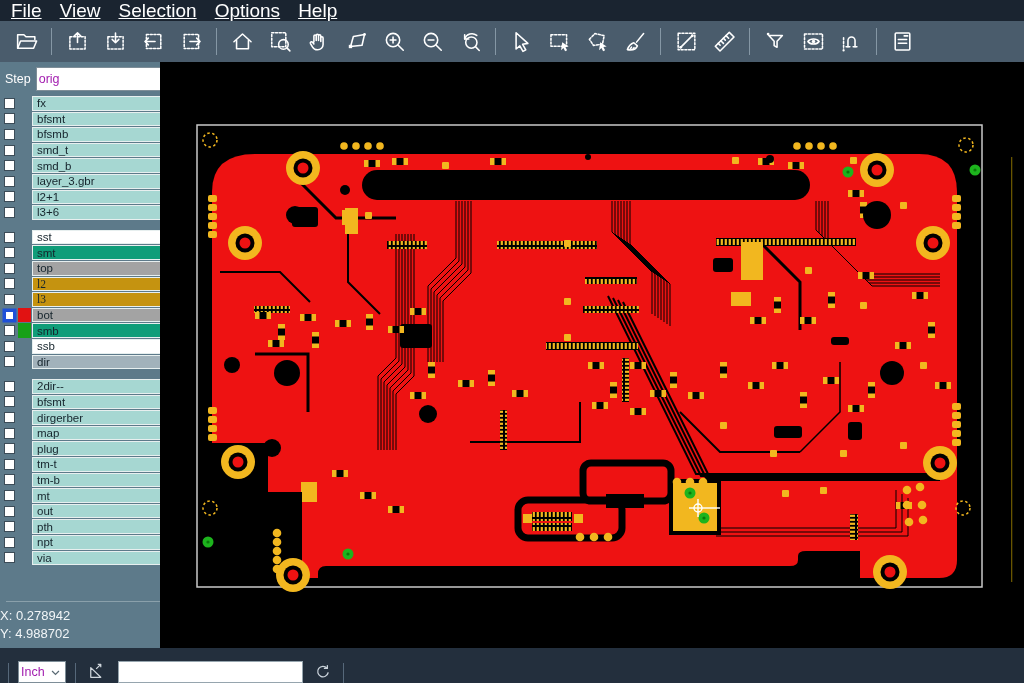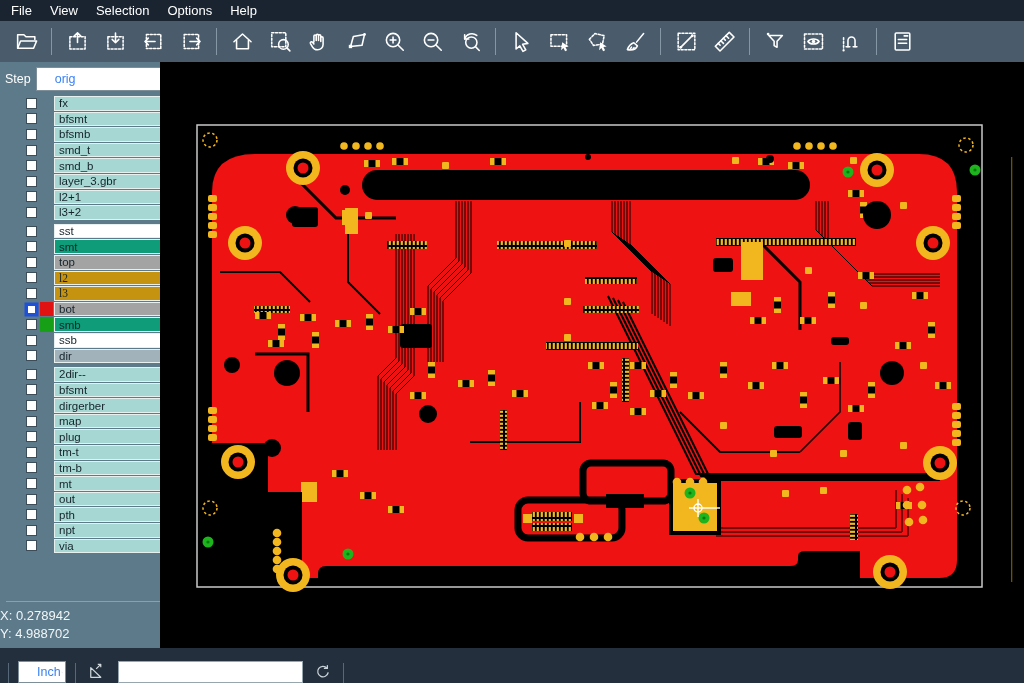--- a/index.html
+++ b/index.html
@@ -2,40 +2,40 @@
 <html><head>
 <meta charset="utf-8">
 <style>
   * { box-sizing: border-box; margin: 0; padding: 0; }
   html,body { width:1024px; height:683px; overflow:hidden; }
   body { position:relative; background:#000; font-family:"Liberation Sans",sans-serif; }
 
   
   .menubar { position:absolute; top:0; left:0; right:0; height:21px; background:#1a2430;
              display:flex; align-items:center; padding-left:2px; }
-  .menu-item { color:#fff; font-size:13px; padding:1px 9px; cursor:default; }
+  .menu-item { color:#fff; font-size:19px; padding:1px 9px; text-decoration:underline; cursor:default; }
 
   
   .toolbar { position:absolute; top:21px; left:0; right:0; height:41px; background:#4a5c6c;
              display:flex; align-items:center; padding-left:7px; color:#fff; }
   .tbtn { width:30px; height:30px; margin:0 4px; display:flex; align-items:center; justify-content:center; }
   .ticon svg { display:block; width:25px; height:25px; }
   .tsep { width:1px; height:27px; background:#8597a5; margin:0 6px; flex:none; }
 
   
   .sidebar { position:absolute; top:62px; left:0; width:190px; bottom:35px; background:#5d7a8a; }
   .step-row { display:flex; align-items:center; height:34px; padding:0 5px; gap:5px; }
   .step-label { color:#fff; font-size:12.5px; }
   .selectbox { flex:1; height:24px; background:#fff; border:1px solid #7e8e98; display:flex;
-               align-items:center; justify-content:space-between; font-size:12.5px; color:#3b82f6;
-               padding:0 2px 0 18px; }
+               align-items:center; justify-content:space-between; font-size:12.5px; color:#a21caf;
+               padding:0 2px 0 2px; }
   .selectbox svg { width:15px; height:15px; color:#5a6a74; }
 
   .layer-list { position:absolute; top:34px; left:0; right:0; }
-  .layer-group { margin-bottom:4px;padding-left:22px; }
+  .layer-group { margin-bottom:10px; }
   .layer-row { display:flex; align-items:center; height:14.6px; margin-bottom:1px; }
   .cb { flex:none; width:11px; height:11px; margin-left:4px; background:#fff;
         border:1.6px solid #3c4c58; }
   .cb.sel { border:2px solid #1e50d8; box-shadow:0 0 0 1.5px #1e50d8; }
   .swatch { flex:none; width:13px; height:14.6px; margin-left:3px; }
   .label-cell { flex:1; height:14.6px; margin-left:1px; margin-right:7px; font-size:11.5px;
                 color:#15242c; padding:0 3px 0 4px; line-height:14px; border:1px solid #e7efef;
                 display:flex; align-items:center; justify-content:space-between; overflow:hidden; }
   .row-teal  { background:#a6d7d2; } .row-white { background:#ffffff; }
   .row-green { background:#0f9d79; } .row-amber { background:#a3a3a3;text-align:right; }
@@ -325,21 +325,21 @@
           <span class="cb"></span>
           <span class="swatch"></span>
           <span class="label-cell row-teal">
             <span>l2+1</span>
           </span>
         </div>
         <div class="layer-row">
           <span class="cb"></span>
           <span class="swatch"></span>
           <span class="label-cell row-teal">
-            <span>l3+2</span>
+            <span>l3+6</span>
           </span>
         </div>
       </div>
       <div class="layer-group">
         <div class="layer-row">
           <span class="cb"></span>
           <span class="swatch"></span>
           <span class="label-cell row-white">
             <span>sst</span>
           </span>

